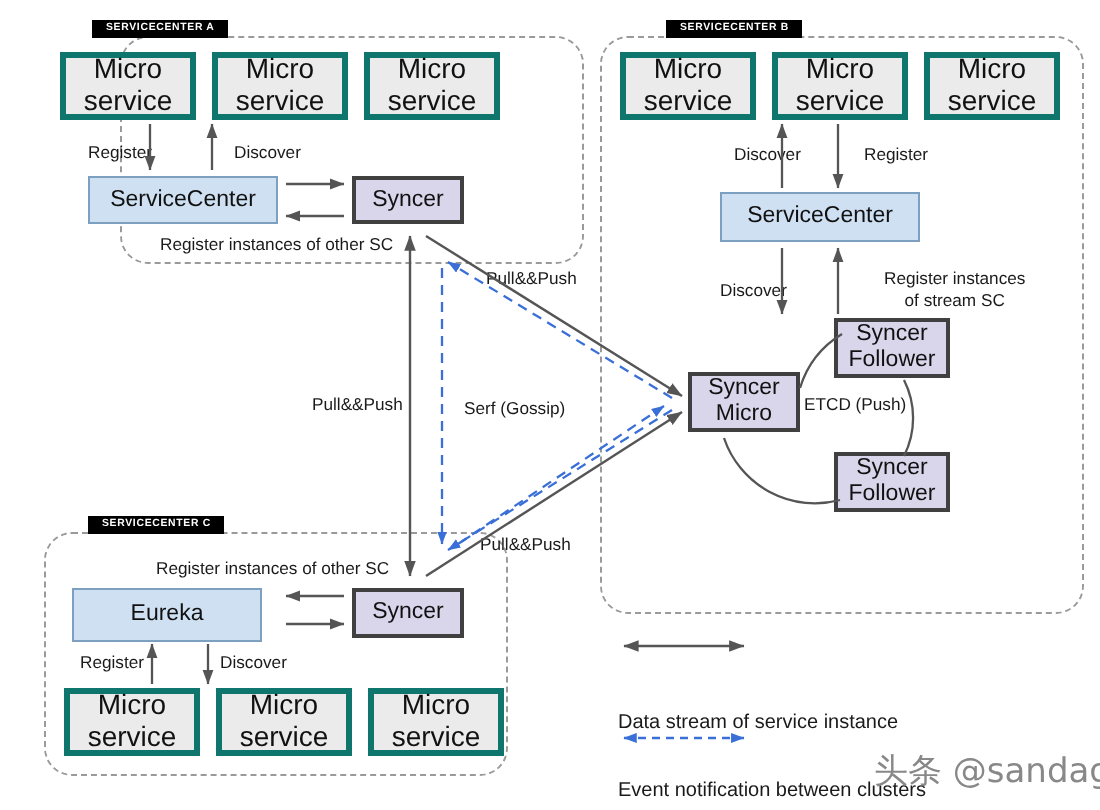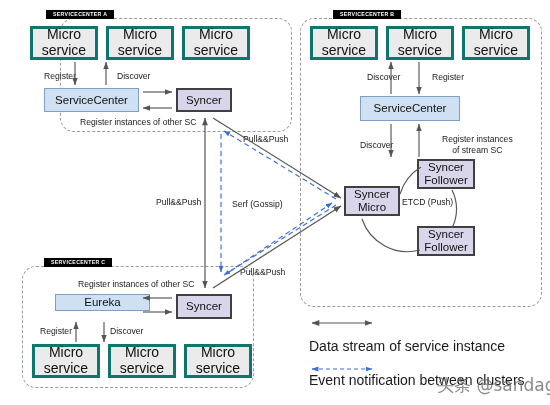--- a/index.html
+++ b/index.html
@@ -23,21 +23,21 @@
   .stack::before,.stack::after{content:"";position:absolute;box-sizing:border-box;
     background:inherit;border:inherit;z-index:-1;}
   .stack::before{left:-8px;top:-5px;width:100%;height:100%;}
   .stack::after{left:-4px;top:-2.5px;width:100%;height:100%;}
   .stack.rt::before{left:8px;top:-5px;}
   .stack.rt::after{left:4px;top:-2.5px;}
 
   
   .lbl{position:absolute;font-size:8.6px;color:#1a1a1a;white-space:nowrap;line-height:1.25;}
   .lbl.c{text-align:center;margin-left:12px;}
-  .legend-txt{position:absolute;font-size:14px;color:#1a1a1a;white-space:nowrap;}
+  .legend-txt{position:absolute;font-size:10px;color:#1a1a1a;white-space:nowrap;margin-top:18px;}
 
   svg.overlay{position:absolute;left:0;top:0;width:550px;height:405px;overflow:visible;}
 
   .watermark{position:absolute;font-size:17px;color:#6f6f6f;white-space:nowrap;
     font-family:"DejaVu Sans",sans-serif;opacity:.82;}
 </style>
 </head>
 <body>
 
 <div id="canvas">
@@ -122,21 +122,21 @@
       <span>Follower</span>
     </span>
   </div>
   <div class="lbl" style="left:402px;top:197px;">ETCD (Push)</div>
 
   <div class="cluster" style="left:22px;top:266px;width:230px;height:120px;"></div>
   <div class="cluster-badge" style="left:44px;top:258px;">SERVICECENTER C</div>
 
   <div class="lbl" style="left:78px;top:279px;">Register instances of other SC</div>
 
-  <div class="node sc stack" style="left:55px;top:294px;width:95px;height:17px;">Eureka</div>
+  <div class="node sc stack" style="left:36px;top:294px;width:95px;height:27px;">Eureka</div>
 
   <div class="node syncer stack rt" style="left:176px;top:294px;width:56px;height:25px;">Syncer</div>
 
   <div class="lbl" style="left:40px;top:326px;">Register</div>
   <div class="lbl" style="left:110px;top:326px;">Discover</div>
 
   <div class="node ms" style="left:32px;top:344px;width:68px;height:34px;">
     <span>
       <span>Micro</span><br>
       <span>service</span>

